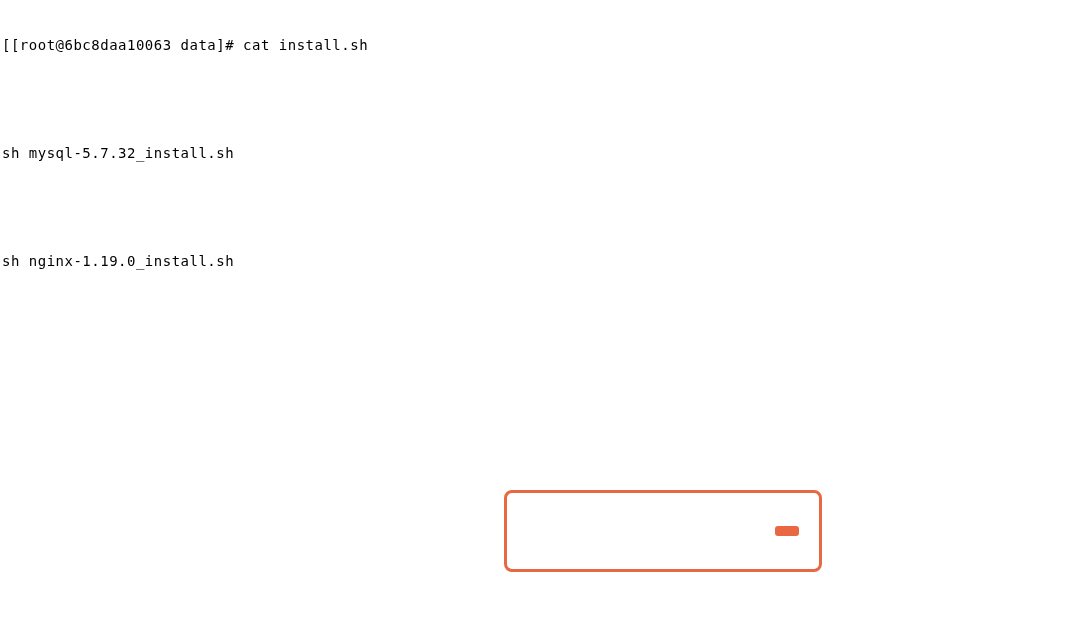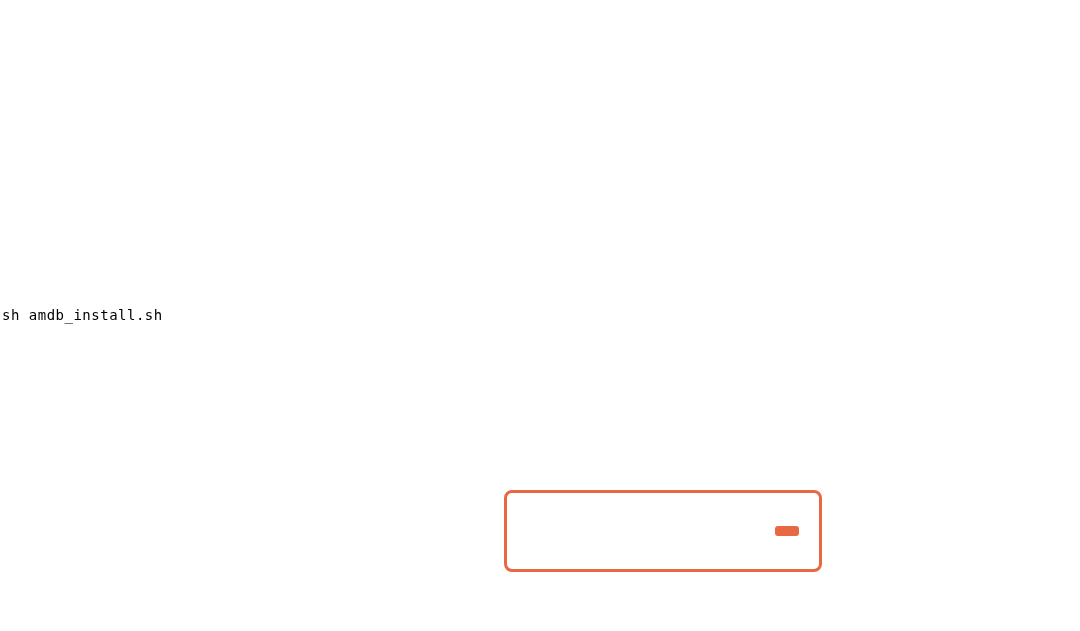--- a/index.html
+++ b/index.html
@@ -31,26 +31,28 @@
       position: absolute;
       background: #e86843;
       border-radius: 3px;
       pointer-events: none;
     }
   </style>
 </head>
 <body>
 
 <div class="terminal">
+  <div>[[root@6bc8daa10063 data]# cat install.sh</div>
+  <div>&nbsp;</div>
+  <div>sh mysql-5.7.32_install.sh</div>
+  <div>&nbsp;</div>
+  <div>sh nginx-1.19.0_install.sh</div>
   <div>&nbsp;</div>
   <div>&nbsp;</div>
   <div>&nbsp;</div>
-  <div>&nbsp;</div>
-  <div>&nbsp;</div>
-  <div>sh amdb_install.sh</div>
   <div>&nbsp;</div>
   
   
   
   
   
   
   
   
   

